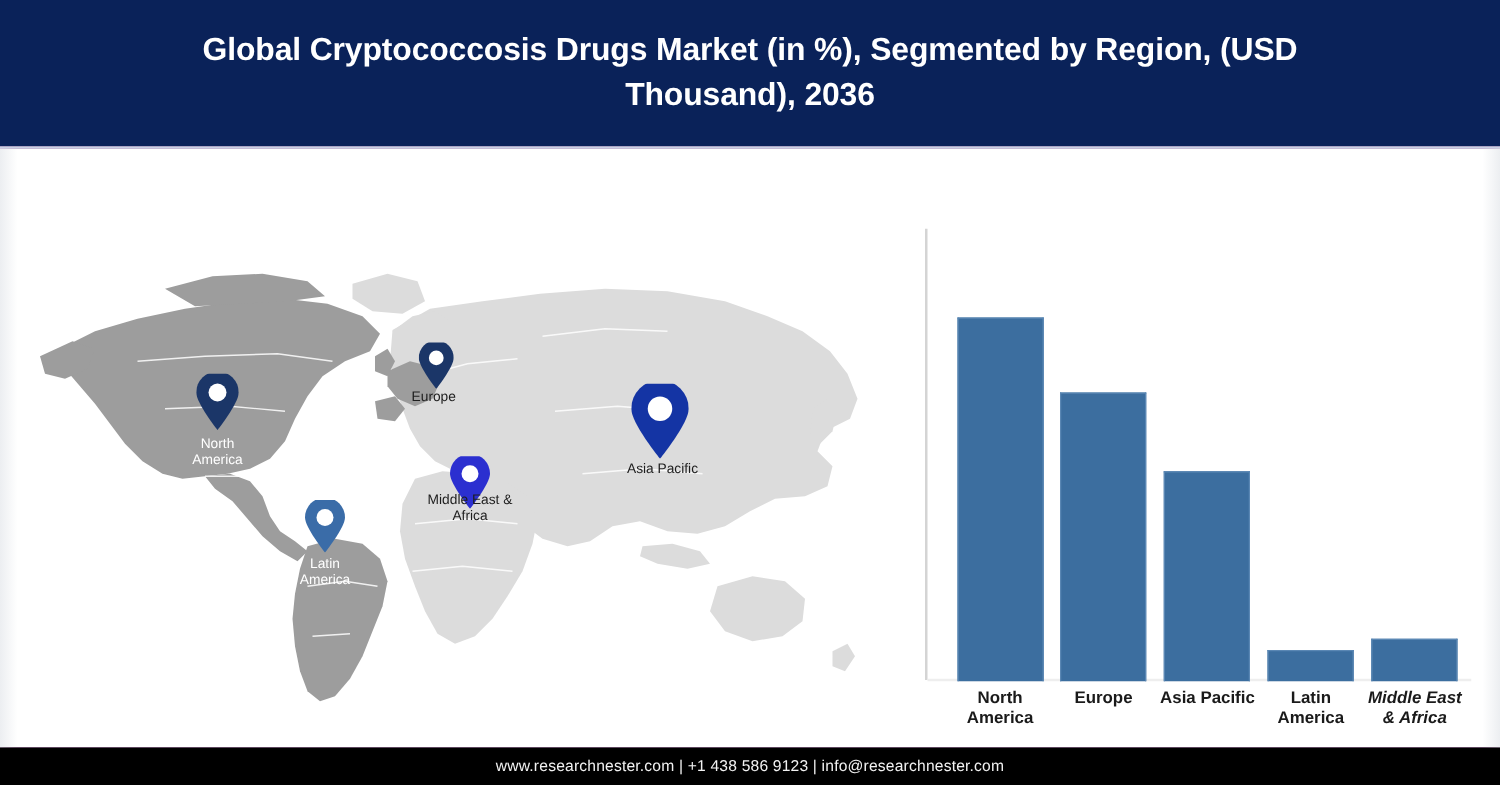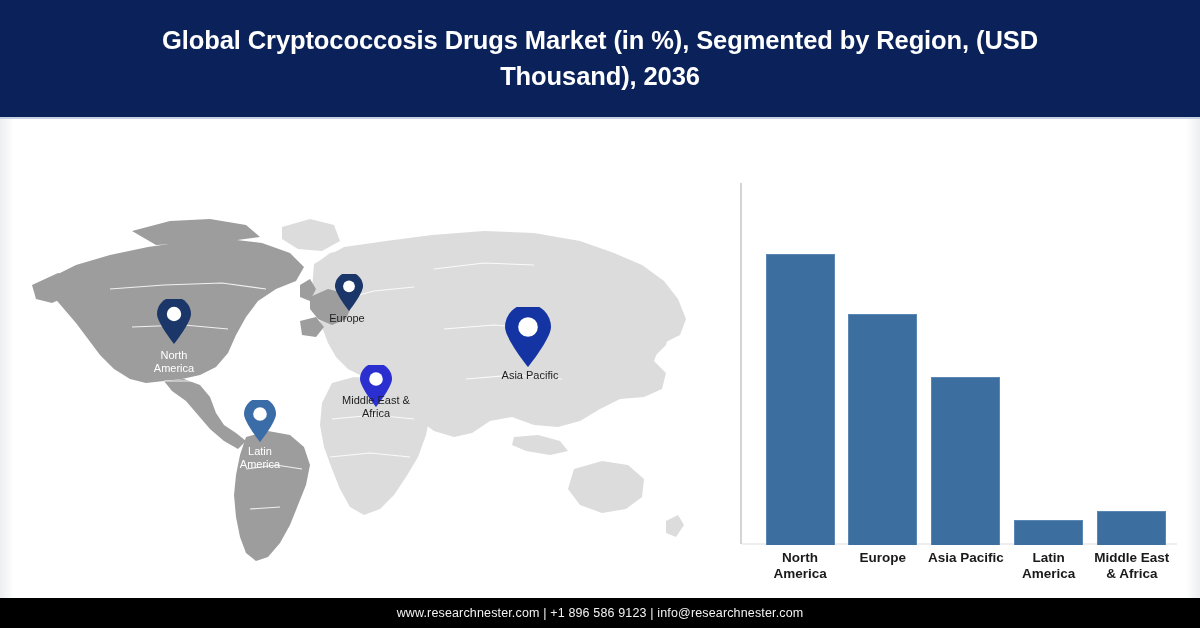--- a/index.html
+++ b/index.html
@@ -284,23 +284,23 @@
             <div class="bar" style="height: 9.4%; background: rgb(60, 110, 159); border-color: rgb(90, 135, 180);"></div>
           </div>
         </div>
       <div class="chart-labels" id="chart-labels">
           <div class="tick-label" style="left: 13.2%; width: 25.7%;">North
 America</div>
           <div class="tick-label" style="left: 32%; width: 25.7%;">Europe</div>
           <div class="tick-label" style="left: 50.9%; width: 25.7%;">Asia Pacific</div>
           <div class="tick-label" style="left: 69.7%; width: 25.7%;">Latin
 America</div>
-          <div class="tick-label" style="left: 88.6%; width: 25.7%;">Middle East
+          <div class="tick-label" style="left: 88.6%; width: 25.7%; font-style: italic;">Middle East
 &amp; Africa</div>
         </div>
     </div>
   </div>
 
   <div class="footer-band">
-    <div class="footer-text">www.researchnester.com | +1 896 586 9123 | info@researchnester.com</div>
+    <div class="footer-text">www.researchnester.com | +1 438 586 9123 | info@researchnester.com</div>
   </div>
 
 </div>
 
 </body></html>

